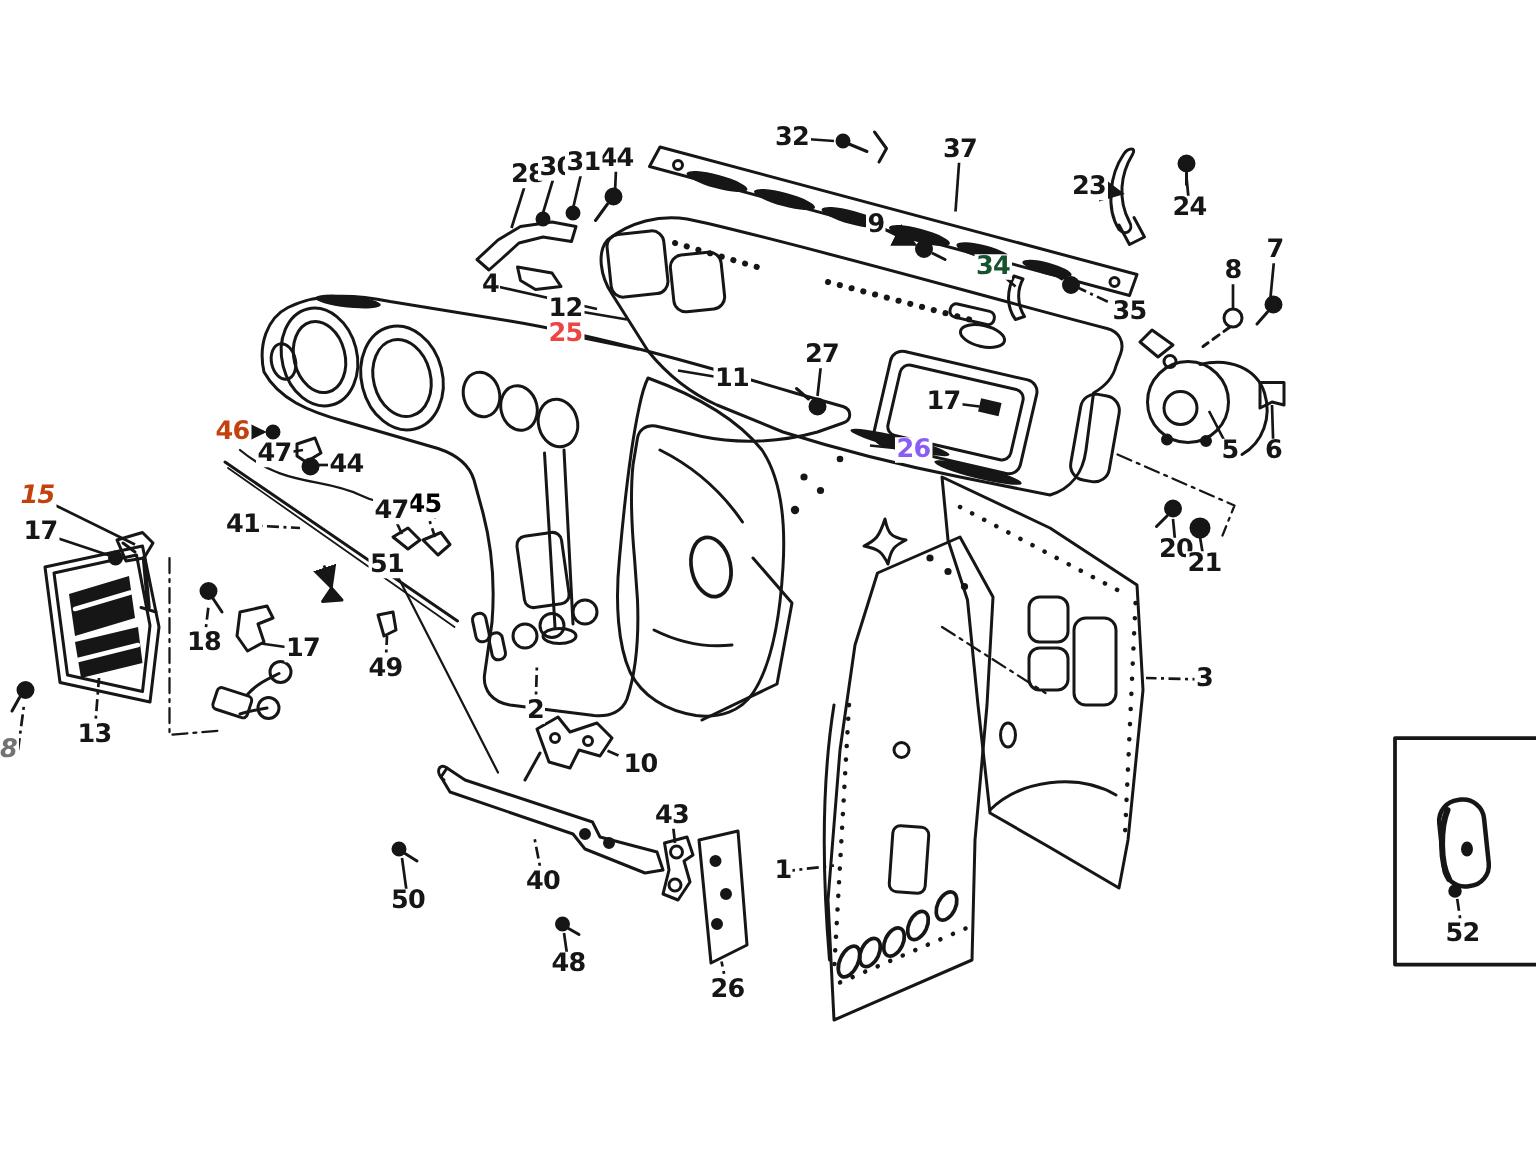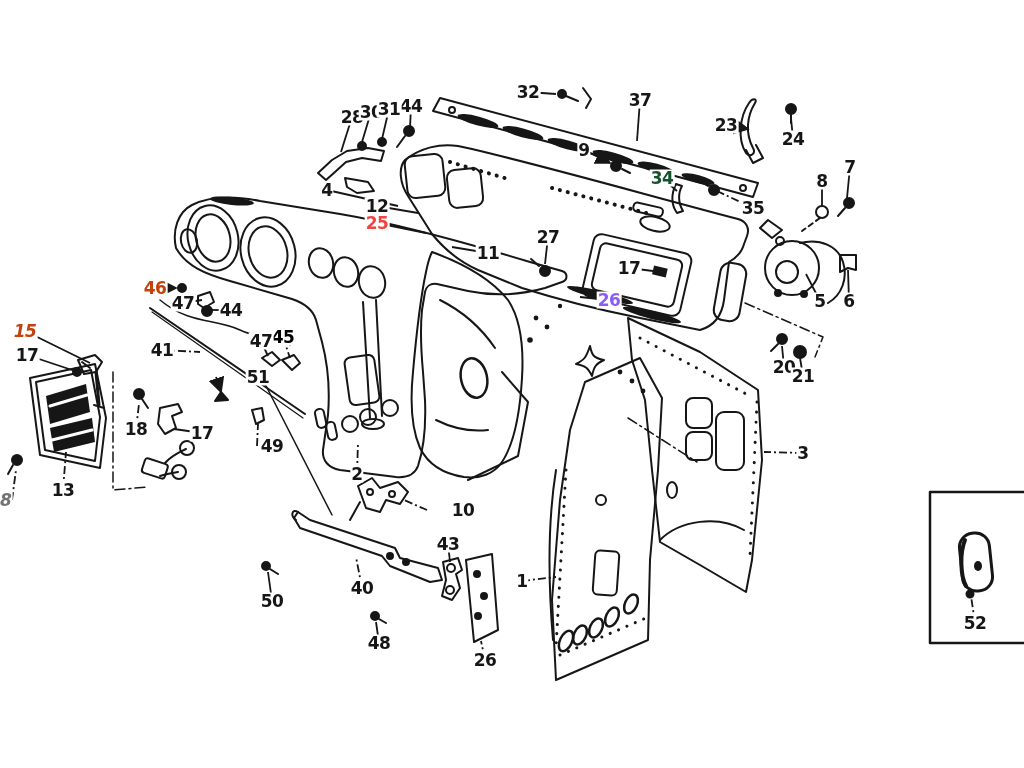--- a/index.html
+++ b/index.html
@@ -356,21 +356,21 @@
 </svg>
 <div class="callout" style="left: 522px; top: 581px; color: rgb(22, 22, 22);">1</div>
     <div class="callout" style="left: 357px; top: 474px; color: rgb(22, 22, 22);">2</div>
     <div class="callout" style="left: 803px; top: 453px; color: rgb(22, 22, 22);">3</div>
     <div class="callout" style="left: 327px; top: 190px; color: rgb(22, 22, 22);">4</div>
     <div class="callout" style="left: 820px; top: 301px; color: rgb(22, 22, 22);">5</div>
     <div class="callout" style="left: 849px; top: 301px; color: rgb(22, 22, 22);">6</div>
     <div class="callout" style="left: 850px; top: 167px; color: rgb(22, 22, 22);">7</div>
     <div class="callout" style="left: 822px; top: 181px; color: rgb(22, 22, 22);">8</div>
     <div class="callout" style="left: 584px; top: 150px; color: rgb(22, 22, 22);">9</div>
-    <div class="callout" style="left: 427px; top: 510px; color: rgb(22, 22, 22); margin-left: 36px;">10</div>
+    <div class="callout" style="left: 427px; top: 510px; color: rgb(22, 22, 22);">10</div>
     <div class="callout" style="left: 488px; top: 253px; color: rgb(22, 22, 22);">11</div>
     <div class="callout" style="left: 377px; top: 206px; color: rgb(22, 22, 22);">12</div>
     <div class="callout" style="left: 63px; top: 490px; color: rgb(22, 22, 22);">13</div>
     <div class="callout" style="left: 202px; top: 433px; color: rgb(22, 22, 22);">17</div>
     <div class="callout" style="left: 25px; top: 331px; color: #c2410c; font-style: italic;">15</div>
     <div class="callout" style="left: 136px; top: 429px; color: rgb(22, 22, 22);">18</div>
     <div class="callout" style="left: 629px; top: 268px; color: rgb(22, 22, 22);">17</div>
     <div class="callout" style="left: 27px; top: 355px; color: rgb(22, 22, 22);">17</div>
     <div class="callout" style="left: 0; top: 500px; color: #737373; font-style: italic;">18</div>
     <div class="callout" style="left: 784px; top: 367px; color: rgb(22, 22, 22);">20</div>
@@ -391,17 +391,17 @@
     <div class="callout" style="left: 362px; top: 588px; color: rgb(22, 22, 22);">40</div>
     <div class="callout" style="left: 162px; top: 350px; color: rgb(22, 22, 22);">41</div>
     <div class="callout" style="left: 485px; top: 660px; color: rgb(22, 22, 22);">26</div>
     <div class="callout" style="left: 448px; top: 544px; color: rgb(22, 22, 22);">43</div>
     <div class="callout" style="left: 231px; top: 310px; color: rgb(22, 22, 22);">44</div>
     <div class="callout" style="left: 283px; top: 337px; color: #000000;">45</div>
     <div class="callout" style="left: 155px; top: 288px; color: #c2410c;">46</div>
     <div class="callout" style="left: 183px; top: 303px; color: rgb(22, 22, 22);">47</div>
     <div class="callout" style="left: 261px; top: 341px; color: rgb(22, 22, 22);">47</div>
     <div class="callout" style="left: 379px; top: 643px; color: rgb(22, 22, 22);">48</div>
-    <div class="callout" style="left: 272px; top: 446px; color: rgb(22, 22, 22);">49</div>
+    <div class="callout" style="left: 257px; top: 446px; color: rgb(22, 22, 22);">49</div>
     <div class="callout" style="left: 272px; top: 601px; color: rgb(22, 22, 22);">50</div>
     <div class="callout" style="left: 216px; top: 377px; color: rgb(22, 22, 22); margin-left: 42px;">51</div>
     <div class="callout" style="left: 975px; top: 623px; color: rgb(22, 22, 22);">52</div>
   </div>
 
 </body></html>

